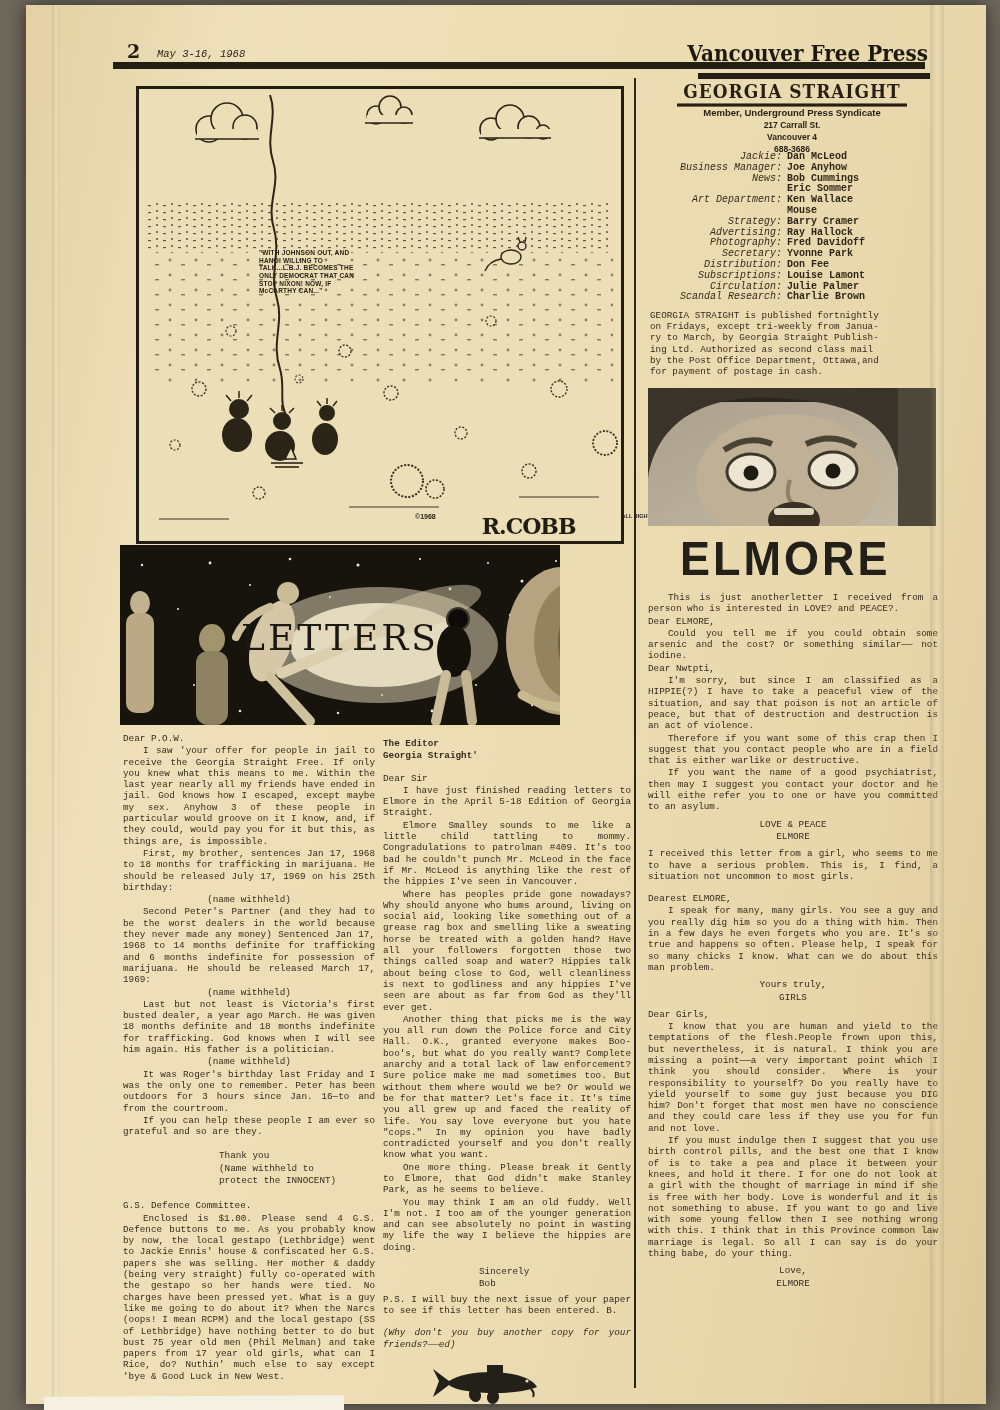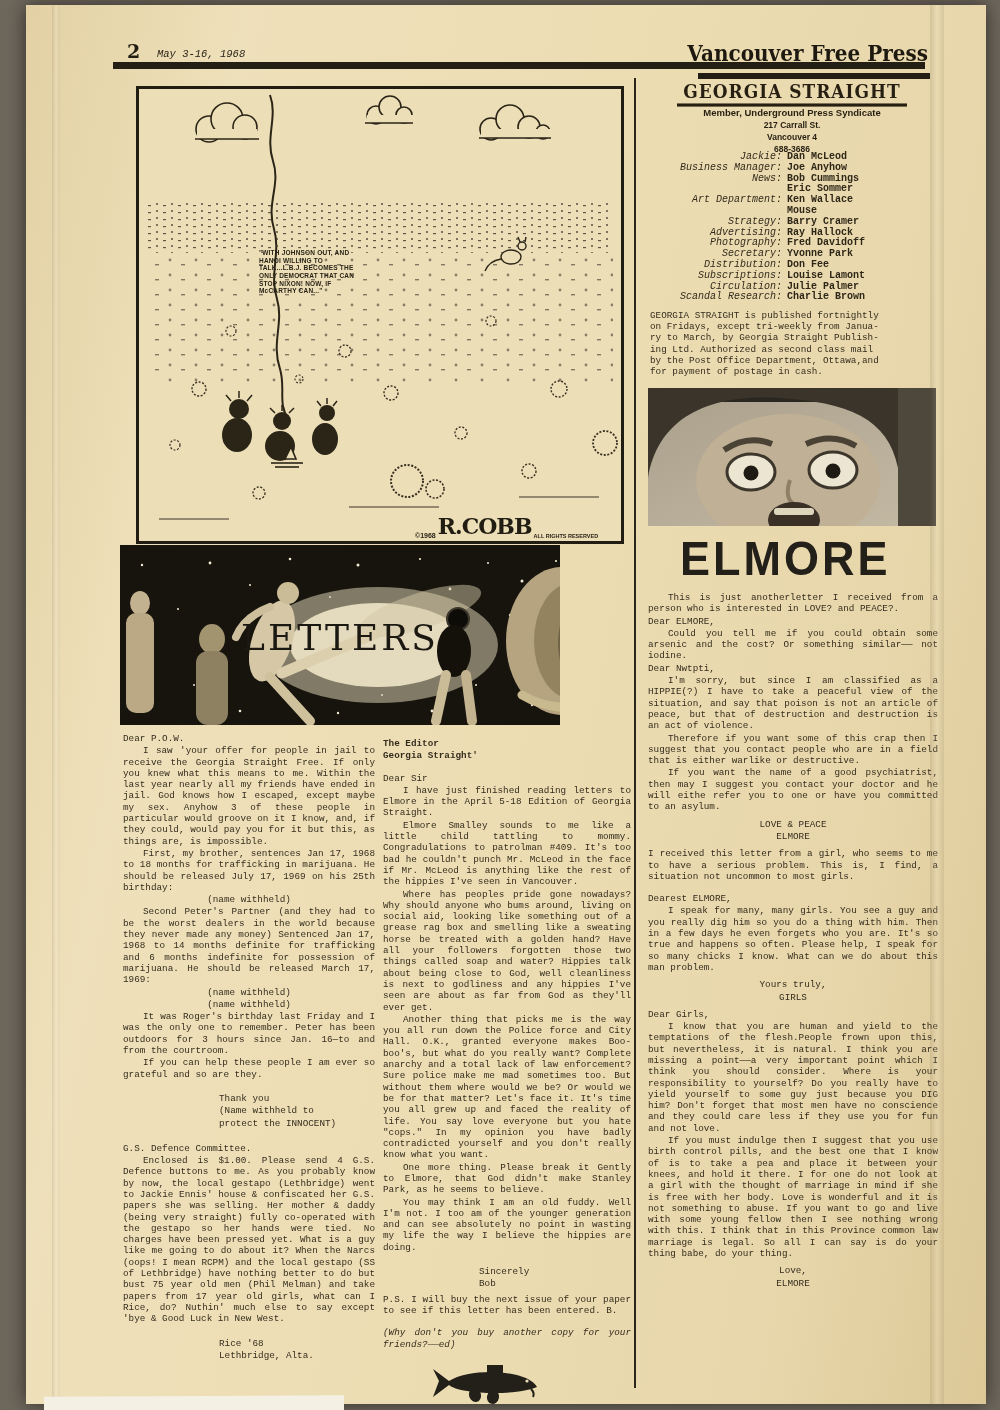--- a/index.html
+++ b/index.html
@@ -28,21 +28,21 @@
   .brand{position:absolute;right:72px;top:40px;font:bold 20px "DejaVu Serif",serif;color:#1d1910;
          letter-spacing:0px;transform:scaleY(1.12);transform-origin:top;}
 
   .vdivider{position:absolute;left:634px;top:78px;width:2px;height:1310px;background:#2b261b;}
 
   
   .cartoon{position:absolute;left:136px;top:86px;width:482px;height:452px;border:3px solid #221d13;background:#ecdeb6;}
   .cartoon svg{position:absolute;left:0;top:0;}
   .bubble{position:absolute;left:120px;top:160px;width:100px;
           font:bold 6.5px/1.18 "Liberation Sans",sans-serif;color:#2a2418;letter-spacing:.2px;}
-  .credit{position:absolute;left:276px;top:424px;display:flex;align-items:flex-end;color:#221d13;white-space:nowrap;}
+  .credit{position:absolute;left:276px;top:424px;display:flex;align-items:flex-start;color:#221d13;white-space:nowrap;gap:44px;}
   .credit .yr{font:bold 7px "Liberation Sans",sans-serif;}
   .credit .nm{font:bold 22px "DejaVu Serif",serif;letter-spacing:-1px;margin:0 2px;}
   .credit .rt{font:bold 5.5px "Liberation Sans",sans-serif;}
 
   
   .banner{position:absolute;left:120px;top:545px;width:440px;height:180px;background:#17140e;overflow:hidden;}
   .banner-title{position:absolute;left:0;top:72px;width:100%;text-align:center;
      font: 36px "DejaVu Serif",serif;color:#1b1812;letter-spacing:3px;}
 
   
@@ -260,20 +260,21 @@
     <div class="banner-title">LETTERS</div>
   </div>
 
   <div class="col-left t">
     <p>Dear P.O.W.</p>
     <p class="ind">I saw 'your offer for people in jail to receive the Georgia Straight Free. If only you knew what this means to me. Within the last year nearly all my friends have ended in jail. God knows how I escaped, except maybe my sex. Anyhow 3 of these people in particular would groove on it I know, and, if they could, would pay you for it but this, as things are, is impossible.</p>
     <p class="ind">First, my brother, sentences Jan 17, 1968 to 18 months for trafficking in marijuana. He should be released July 17, 1969 on his 25th birthday:</p>
     <p class="cline">(name withheld)</p>
     <p class="ind">Second Peter's Partner (and they had to be the worst dealers in the world because they never made any money) Sentenced Jan 17, 1968 to 14 months definite for trafficking and 6 months indefinite for possession of marijuana. He should be released March 17, 1969:</p>
     <p class="cline">(name withheld)</p>
+    <p class="ind">Last but not least is Victoria's first busted dealer, a year ago March. He was given 18 months definite and 18 months indefinite for trafficking. God knows when I will see him again. His father is a politician.</p>
     <p class="cline">(name withheld)</p>
     <p class="ind">It was Roger's birthday last Friday and I was the only one to remember. Peter has been outdoors for 3 hours since Jan. 16—to and from the courtroom.</p>
     <p class="ind">If you can help these people I am ever so grateful and so are they.</p>
     <div class="sig-block">
       <p>Thank you</p>
       <p>(Name withheld to</p>
       <p>protect the INNOCENT)</p>
     </div>
     <div class="gap"></div>
     <p>G.S. Defence Committee.</p>

